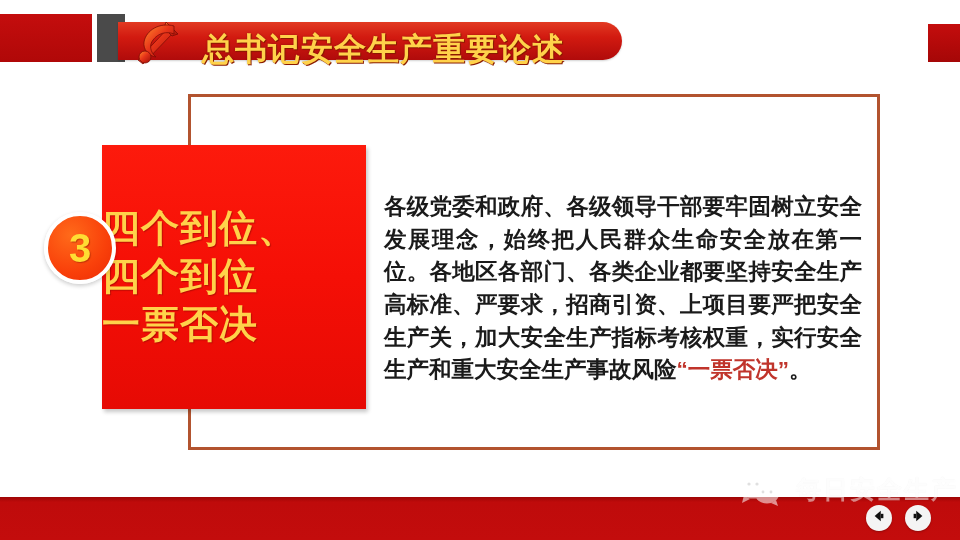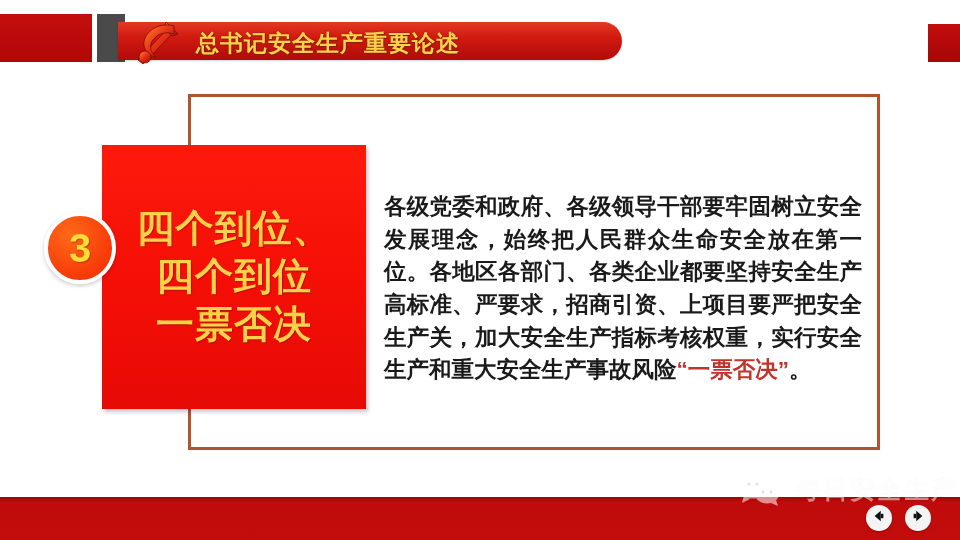--- a/index.html
+++ b/index.html
@@ -58,23 +58,23 @@
   }
   .hdr-emblem {
     position: absolute;
     left: 130px;
     top: 16px;
     width: 54px;
     height: 50px;
   }
   .hdr-title {
     position: absolute;
-    left: 196px;
+    left: 202px;
     top: 28px;
-    font-size: 23px;
+    font-size: 32px;
     font-weight: bold;
     letter-spacing: 1px;
     color: #ffd24a;
     text-shadow: 1px 1px 0 #8a1a00, 0 0 2px rgba(0,0,0,0.3);
     white-space: nowrap;
   }
 
   
   .frame {
     position: absolute;
@@ -91,21 +91,21 @@
   .redbox {
     position: absolute;
     left: 102px;
     top: 145px;
     width: 264px;
     height: 264px;
     background: linear-gradient(180deg, #fd1a0c 0%, #f50f06 50%, #e60a04 100%);
     box-shadow: 2px 3px 4px rgba(0,0,0,0.22);
     display: flex;
     flex-direction: column;
-    align-items: center;
+    align-items: flex-start;
     justify-content: center;
   }
   .redbox-line {
     color: #ffd24a;
     font-size: 38px;
     font-weight: bold;
     line-height: 1.26;
     letter-spacing: 1px;
     text-shadow: 1px 1px 1px rgba(120,10,0,0.45);
     white-space: nowrap;

